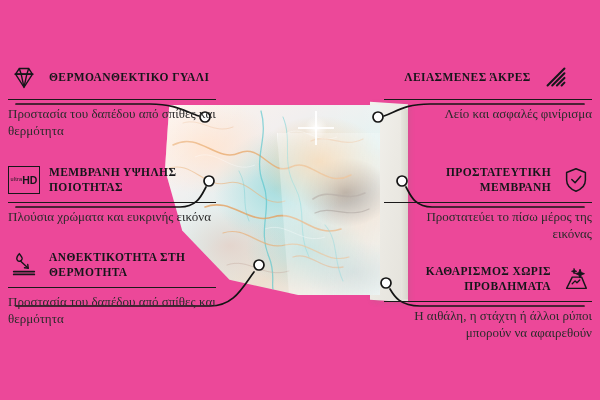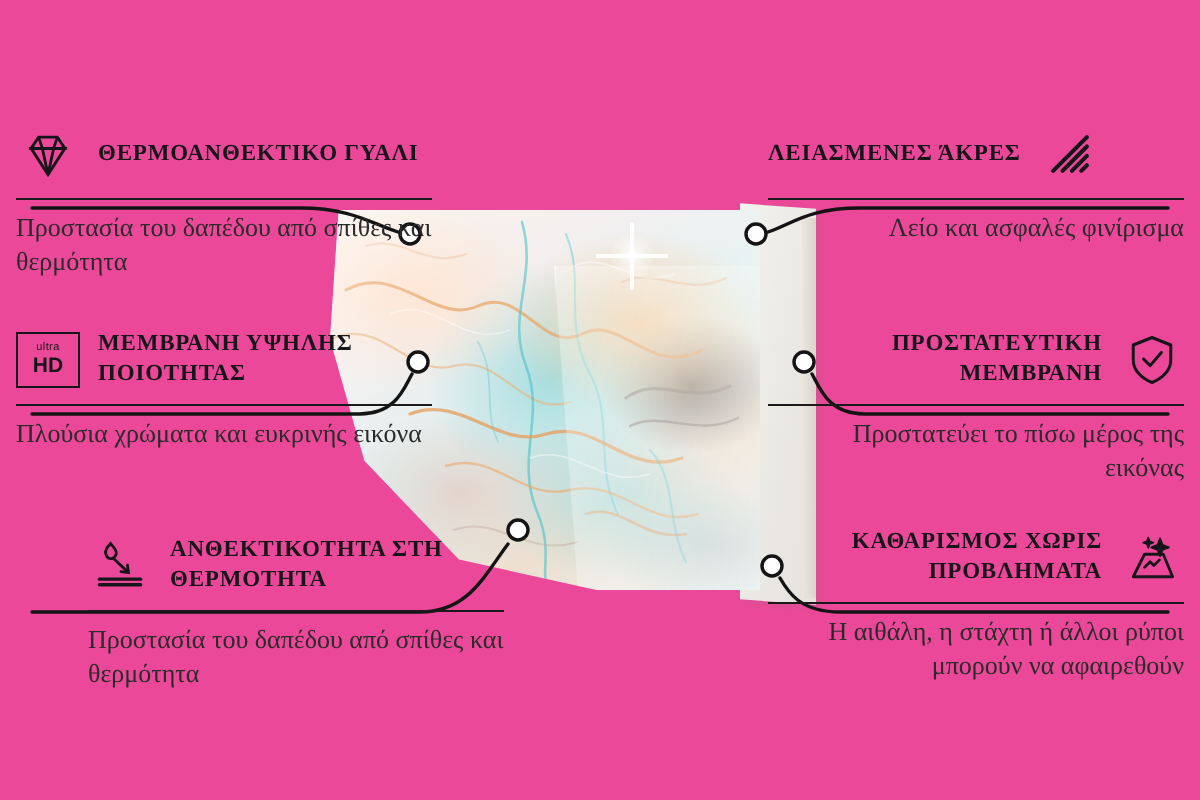--- a/index.html
+++ b/index.html
@@ -98,21 +98,21 @@
   
   .feature { position: absolute; width: 208px; }
   .feature.left  { left: 8px;  text-align: left; }
   .feature.right { right: 8px; text-align: right; }
 
   .feat-head {
     display: flex; align-items: center; gap: 9px;
     min-height: 34px;
   }
   .feature.left  .feat-head { justify-content: flex-start; }
-  .feature.right .feat-head { justify-content: flex-start; }
+  .feature.right .feat-head { justify-content: center; }
 
   .feat-icon {
     width: 32px; height: 32px;
     flex: 0 0 32px;
     display: flex; align-items: center; justify-content: center;
     color: #16161a;
   }
   .feat-title {
     font-family: "Liberation Serif", serif;
     font-size: 11.5px;
@@ -130,21 +130,21 @@
     font-family: "Liberation Serif", serif;
     font-size: 13px;
     line-height: 1.32;
     color: #2b2b2b;
   }
 
   
   .hd-badge {
     width: 30px; height: 26px;
     border: 1.4px solid #16161a;
-    display: flex; flex-direction: column;
+    display: flex; flex-direction: row;
     align-items: center; justify-content: center;
     font-family: "Liberation Sans", sans-serif;
     color: #16161a;
     line-height: 1;
   }
   .hd-badge .u { font-size: 5.5px; letter-spacing: .2px; }
   .hd-badge .h { font-size: 10.5px; font-weight: 700; margin-top: 1px; }
 </style>
 </head>
 <body>
@@ -231,21 +231,21 @@
           <span class="u">ultra</span>
           <span class="h">HD</span>
         </span>
       </span>
       <span class="feat-title">ΜΕΜΒΡΑΝΗ ΥΨΗΛΗΣ ΠΟΙΟΤΗΤΑΣ</span>
     </div>
     <div class="rule"></div>
     <div class="feat-sub">Πλούσια χρώματα και ευκρινής εικόνα</div>
   </div>
 
-  <div class="feature left" style="top:266px;margin-left:36px;">
+  <div class="feature left" style="top:248px;">
     <div class="feat-head">
       <span class="feat-icon">
         <svg viewBox="0 0 32 32" width="30" height="30" fill="none" stroke="#16161a" stroke-width="1.5" stroke-linecap="round">
           <path d="M11,4 C8.5,6.5 7.5,9 9,11 C10.5,13 13.5,12 14,9.5 C14.3,7.5 12.5,6 11,4 Z"></path>
           <path d="M12.5,12 L20,19"></path>
           <path d="M16.5,19 L20.5,19.5 L20,15.5"></path>
           <path d="M5,23 H27" stroke-width="1.8"></path>
           <path d="M5,26 H27" stroke-width="1.8"></path>
         </svg>
       </span>

